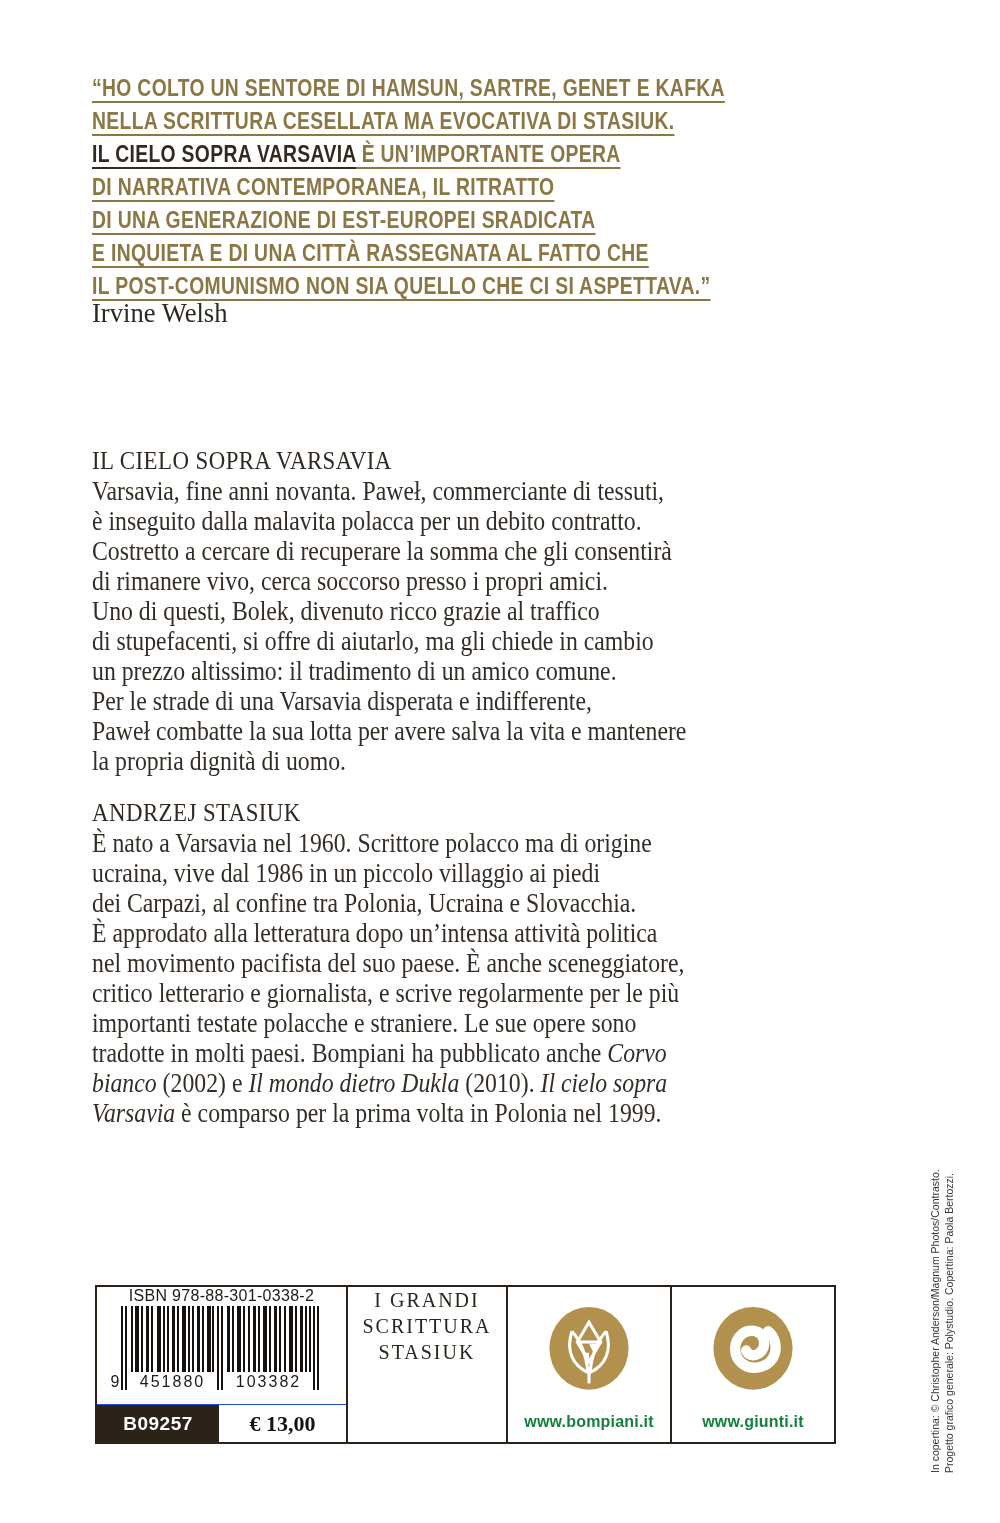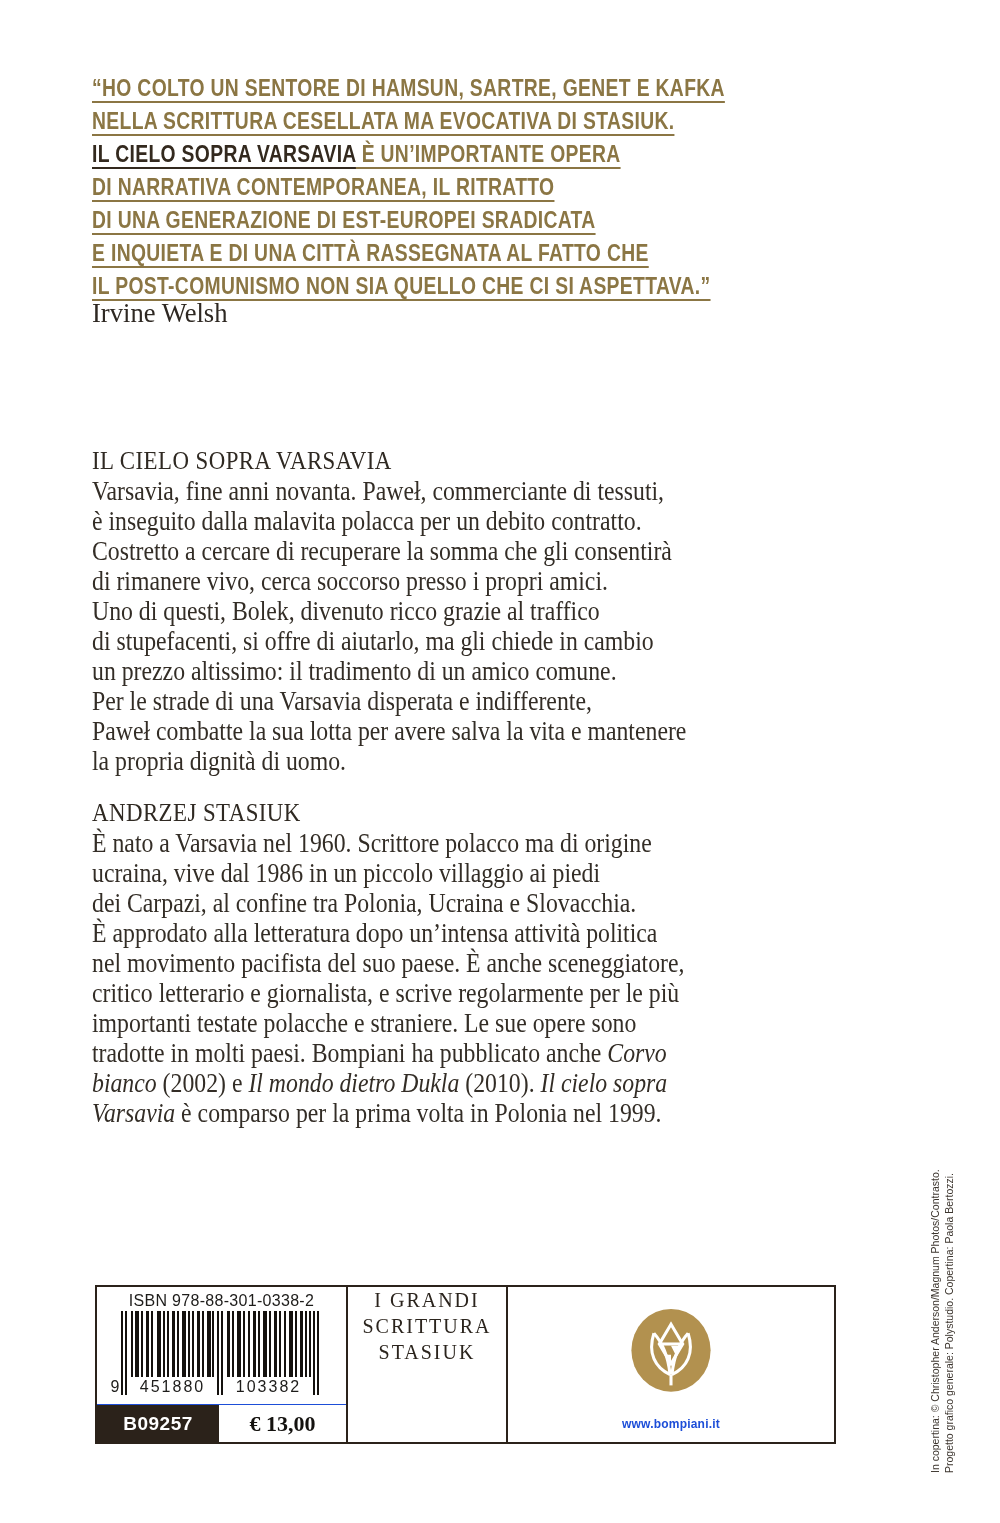--- a/index.html
+++ b/index.html
@@ -37,39 +37,39 @@
 
   
   .footer{position:absolute;left:95px;top:1285px;width:741px;height:159px;
           border:2px solid #2b221a;box-sizing:border-box;display:flex;background:#fff;}
   .fcell{box-sizing:border-box;height:100%;}
   .fcell + .fcell{border-left:2px solid #2b221a;}
   .cell-barcode{width:249px;display:flex;flex-direction:column;}
   .cell-series{width:160px;display:flex;flex-direction:column;align-items:center;justify-content:flex-start;}
   .cell-logo{flex:1;display:flex;flex-direction:column;align-items:center;}
 
-  .isbn-area{flex:1;display:flex;flex-direction:column;align-items:center;padding-top:5px;}
+  .isbn-area{flex:1;display:flex;flex-direction:column;align-items:center;}
   .isbn-label{font-size:16px;letter-spacing:0.3px;color:#1d1c1a;}
   .barcode{position:relative;width:222px;height:84px;margin-top:1px;}
   .barcode-digits{position:absolute;left:0;bottom:-1px;width:100%;display:flex;
                   font-size:16px;color:#1d1c1a;}
   .bd0{width:10px;}
   .bd1{position:absolute;left:22px;width:80px;text-align:center;background:#fff;letter-spacing:2px;}
   .bd2{position:absolute;left:118px;width:80px;text-align:center;background:#fff;letter-spacing:2px;}
   .price-row{height:37px;border-top:1px solid #1d4ed8;display:flex;}
   .code-box{width:122px;background:#2b221a;color:#ffffff;font-weight:bold;font-size:19px;
             display:flex;align-items:center;justify-content:center;letter-spacing:0.5px;}
   .price-box{flex:1;display:flex;align-items:center;justify-content:center;
              font-weight:bold;font-size:22px;color:#14120f;font-family:Liberation Serif, serif;}
 
   .series-line{font-family:"Liberation Serif",serif;font-size:20px;line-height:26px;
                letter-spacing:2px;color:#2b241d;}
 
   .logo-wrap{flex:1;display:flex;align-items:center;justify-content:center;padding-top:2px;}
-  .logo-url{font-weight:bold;font-size:12px;color:#1d4ed8;padding-bottom:11px;letter-spacing:0.2px;}
+  .logo-url{font-weight:bold;font-size:16px;color:#15803d;padding-bottom:11px;letter-spacing:0.2px;}
 </style>
 </head>
 <body>
 
 <div class="page">
 
   <div class="quote">
     <div class="quote-line">“HO COLTO UN SENTORE DI HAMSUN, SARTRE, GENET E KAFKA</div>
     <div class="quote-line">NELLA SCRITTURA CESELLATA MA EVOCATIVA DI STASIUK.</div>
     <div class="quote-line"><span class="qd">IL CIELO SOPRA VARSAVIA</span> È UN’IMPORTANTE OPERA</div>
@@ -197,15 +197,30 @@
             <path d="M37,42 L63,42"></path>
             <path d="M50,76 L50,88"></path>
           </g>
           <polygon points="50,44 62,44 55,54" fill="#ffffff"></polygon>
           <polygon points="50,54 50,63 44,54" fill="#ffffff"></polygon>
         </svg>
       </div>
       <div class="logo-url">www.bompiani.it</div>
     </div>
 
+    <div class="fcell cell-logo">
+      <div class="logo-wrap">
+        <svg width="90" height="94" viewBox="0 0 100 104">
+          <ellipse cx="50" cy="49" rx="44" ry="46" fill="#b2914f"></ellipse>
+          <path d="M66.7,30.1
+                   C75,36 78,50 72,60
+                   C65,71 48,74 38,66
+                   C28,58 27,42 38,33
+                   C46,27 58,29 61,37
+                   C64,44 62,52 55,55.5
+                   C50,58 44.5,56.5 42.5,51.5" fill="none" stroke="#ffffff" stroke-width="11.5" stroke-linecap="round"></path>
+        </svg>
+      </div>
+      <div class="logo-url">www.giunti.it</div>
+    </div>
 
   </div>
 </div>
 
 </body></html>

